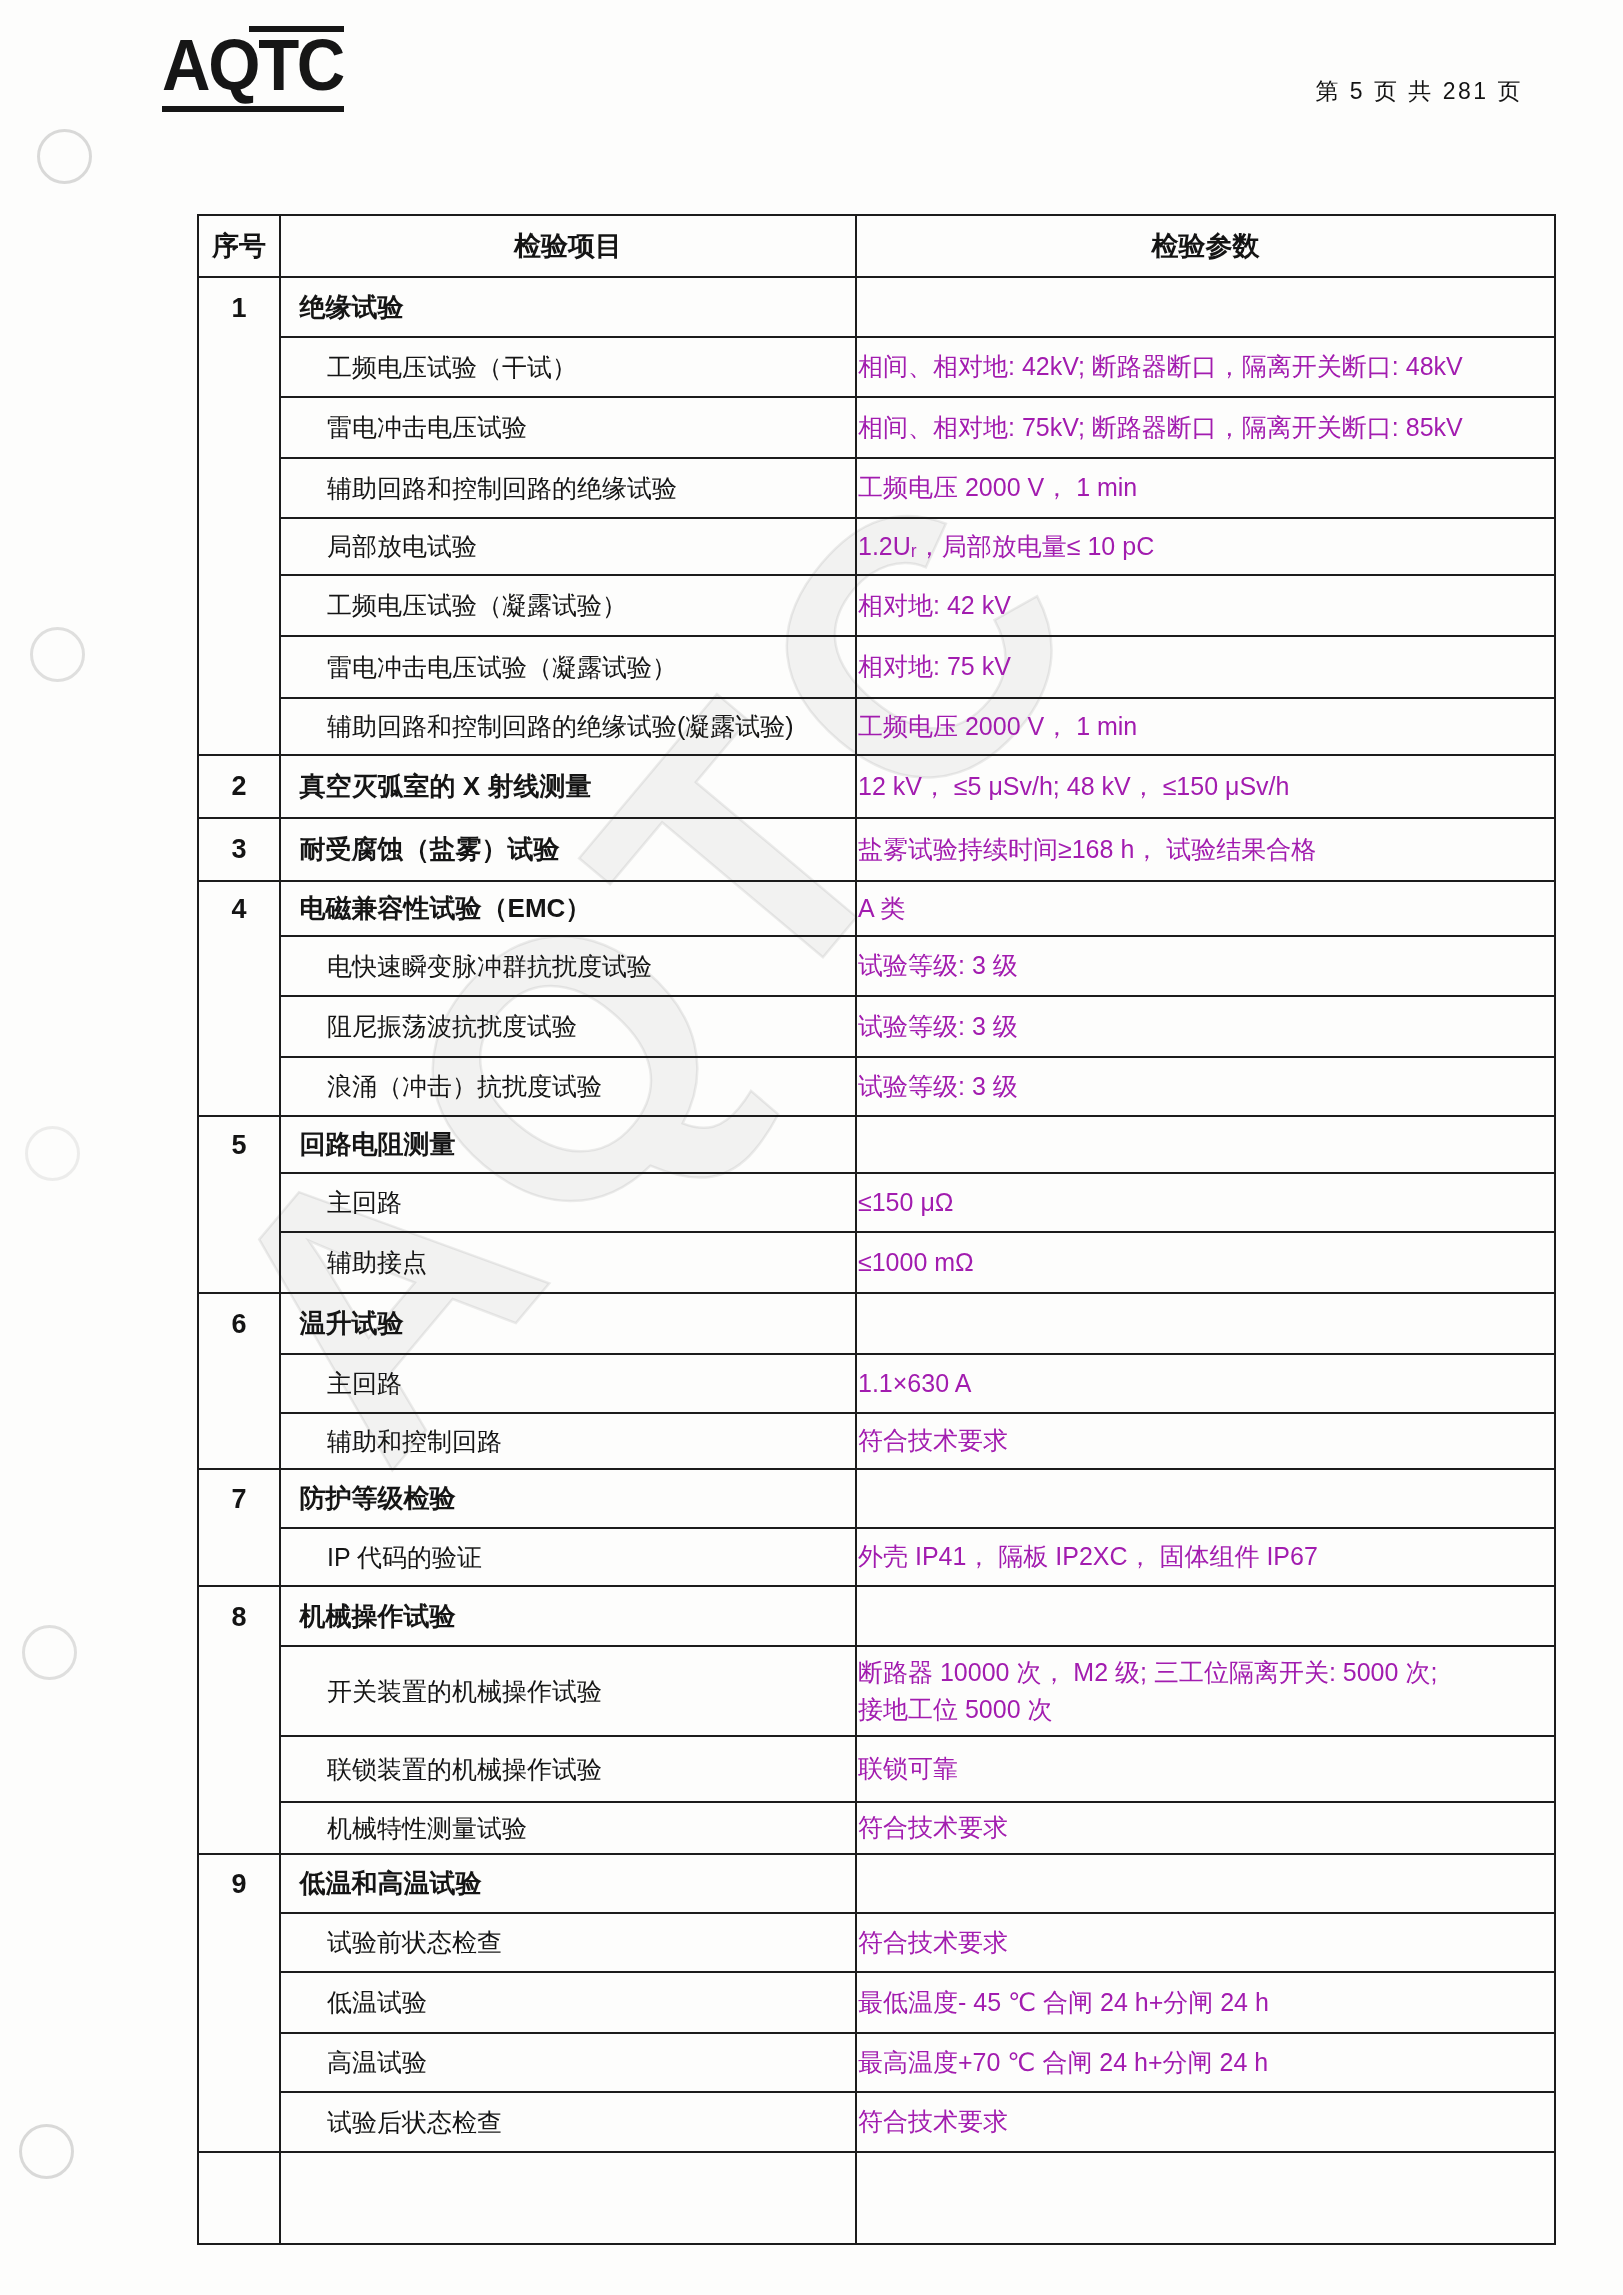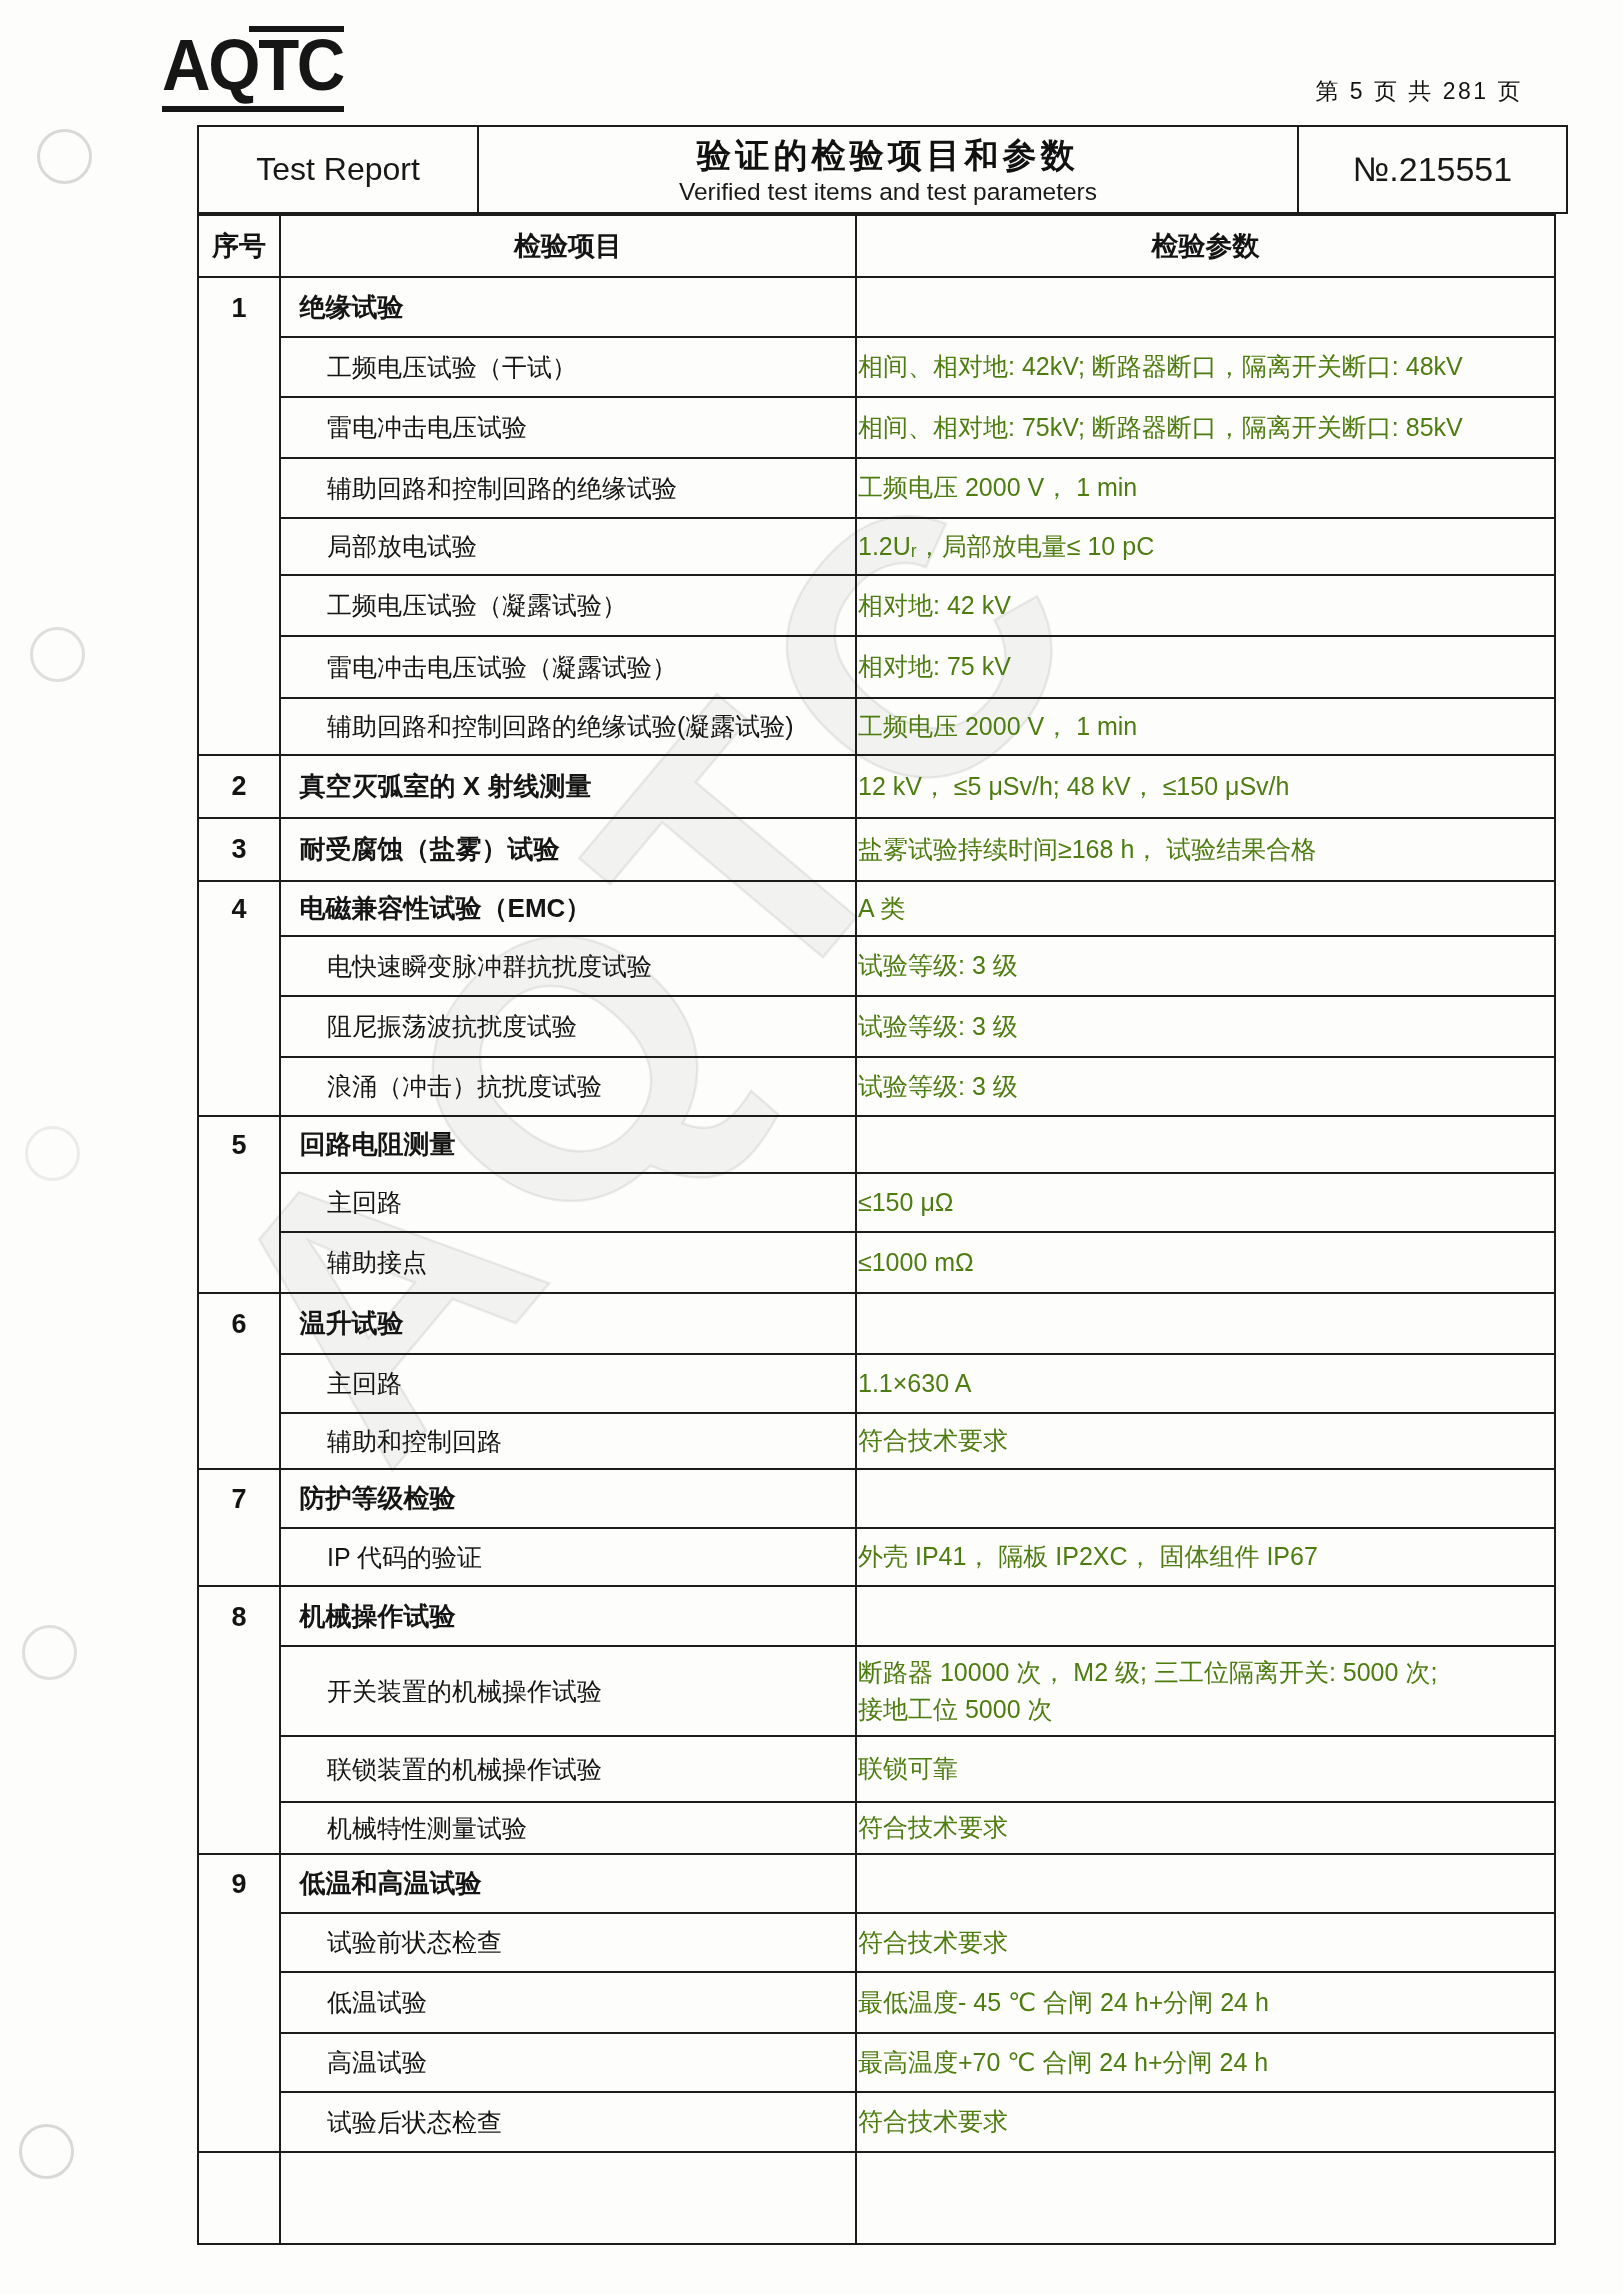--- a/index.html
+++ b/index.html
@@ -63,21 +63,21 @@
     border-collapse:collapse;table-layout:fixed;z-index:1;
   }
   .main-table th,.main-table td{border:2.5px solid #1c1c1c;background:transparent;}
   .main-table th{height:58px;font-size:27px;font-weight:700;text-align:center;vertical-align:middle;color:#141414;}
   .no-cell{vertical-align:top;text-align:center;padding:0;}
   .no-inner{display:flex;align-items:center;justify-content:center;
             font-weight:700;font-size:27px;color:#141414;}
   .item-cell{font-size:25px;vertical-align:middle;color:#151515;}
   .item-cell.grp{font-weight:700;padding-left:18.6px;font-size:26px;}
   .item-cell.sub{font-weight:400;padding-left:46px;}
-  .param-cell{font-size:25px;vertical-align:middle;color:#4d7c0f;
+  .param-cell{font-size:25px;vertical-align:middle;color:#a21caf;
               white-space:pre-line;line-height:1.5;}
 </style>
 </head>
 <body>
 
 <div class="page">
 
   <div class="punch p1"></div>
   <div class="punch p2"></div>
   <div class="punch p3"></div>
@@ -87,32 +87,20 @@
   <div class="watermark">AQTC</div>
 
   <div class="logo">
     <span class="logo-bar-top"></span>
     <span class="logo-text">AQTC</span>
     <span class="logo-bar-bottom"></span>
   </div>
 
   <div class="page-number">第 5 页  共 281 页</div>
 
-  <table class="header-table">
-    <tbody>
-        <tr>
-      <td class="ht-left">Test Report</td>
-      <td class="ht-mid">
-        <div class="title-zh">验证的检验项目和参数</div>
-        <div class="title-en">Verified test items and test parameters</div>
-      </td>
-      <td class="ht-right">№.215551</td>
-    </tr>
-  </tbody>
-    </table>
 
   <table class="main-table">
     <colgroup>
       <col style="width:82px">
       <col style="width:576px">
       <col style="width:699px">
     </colgroup>
     <thead>
       <tr>
         <th>序号</th>

